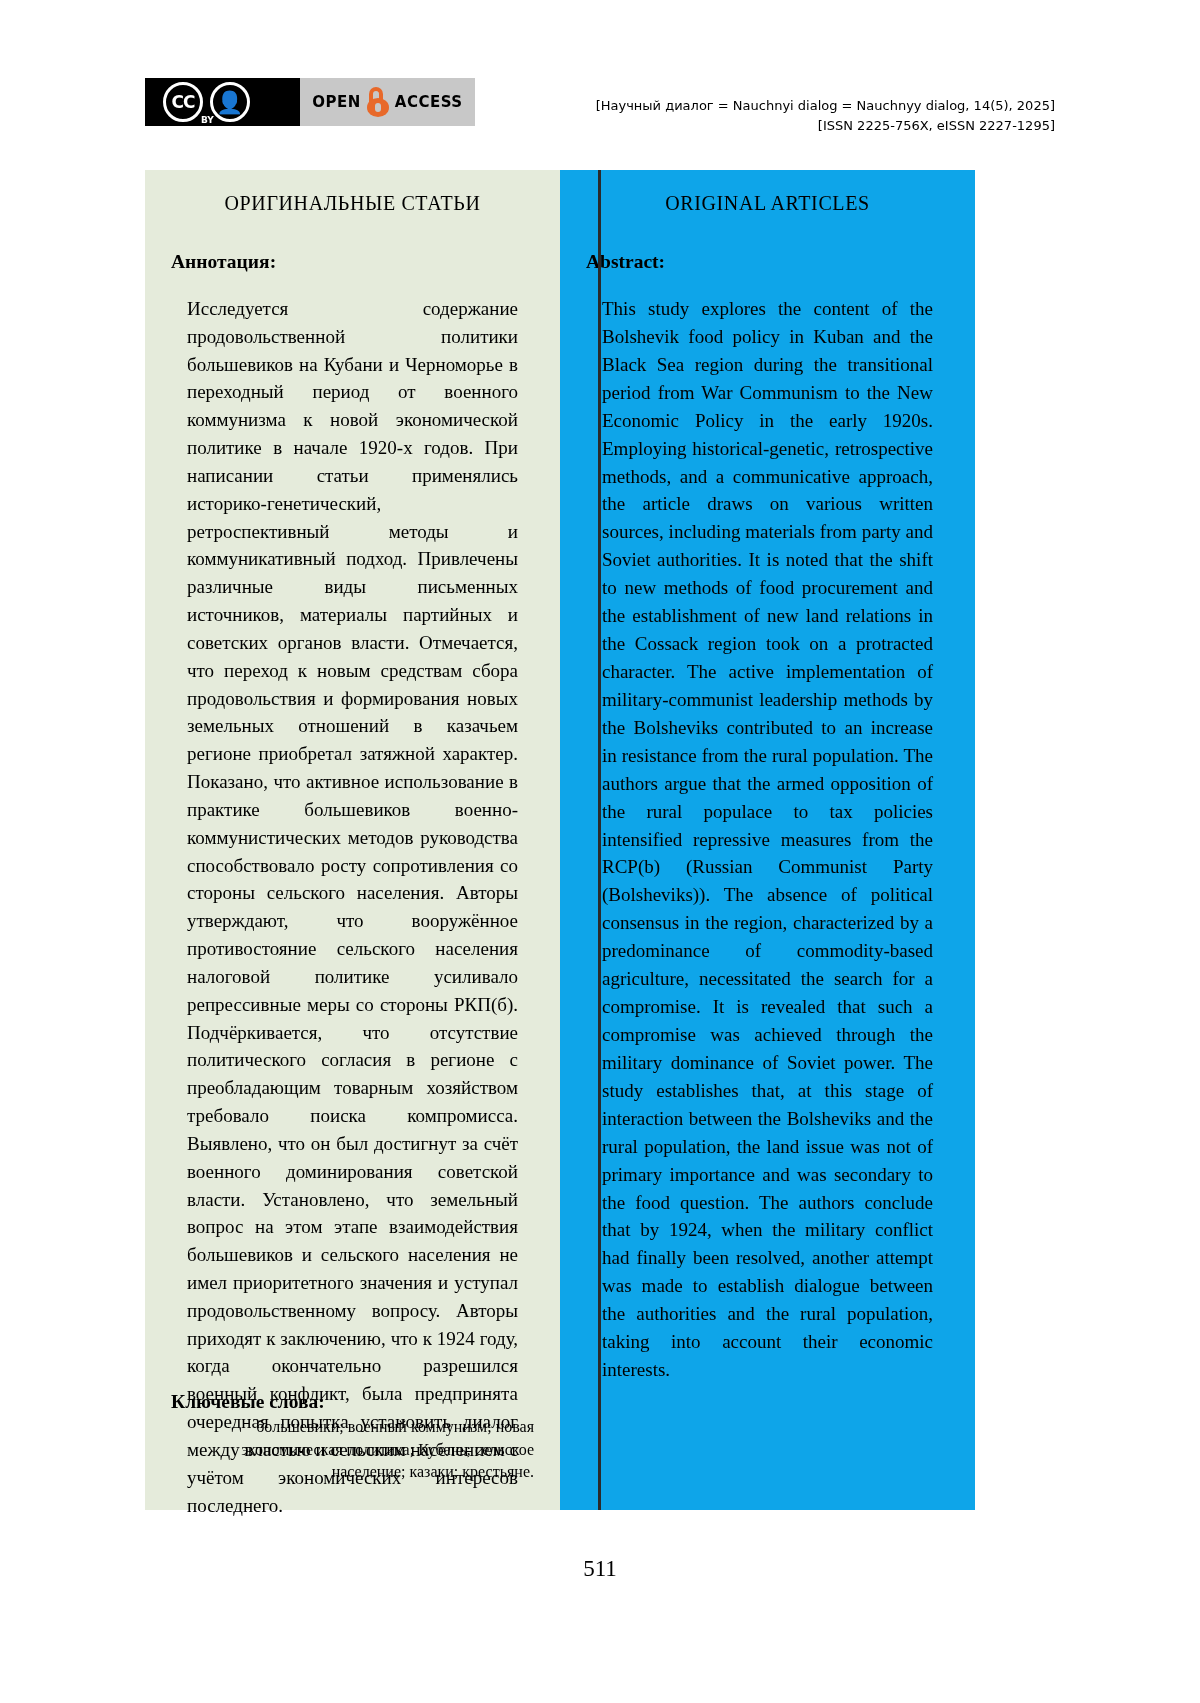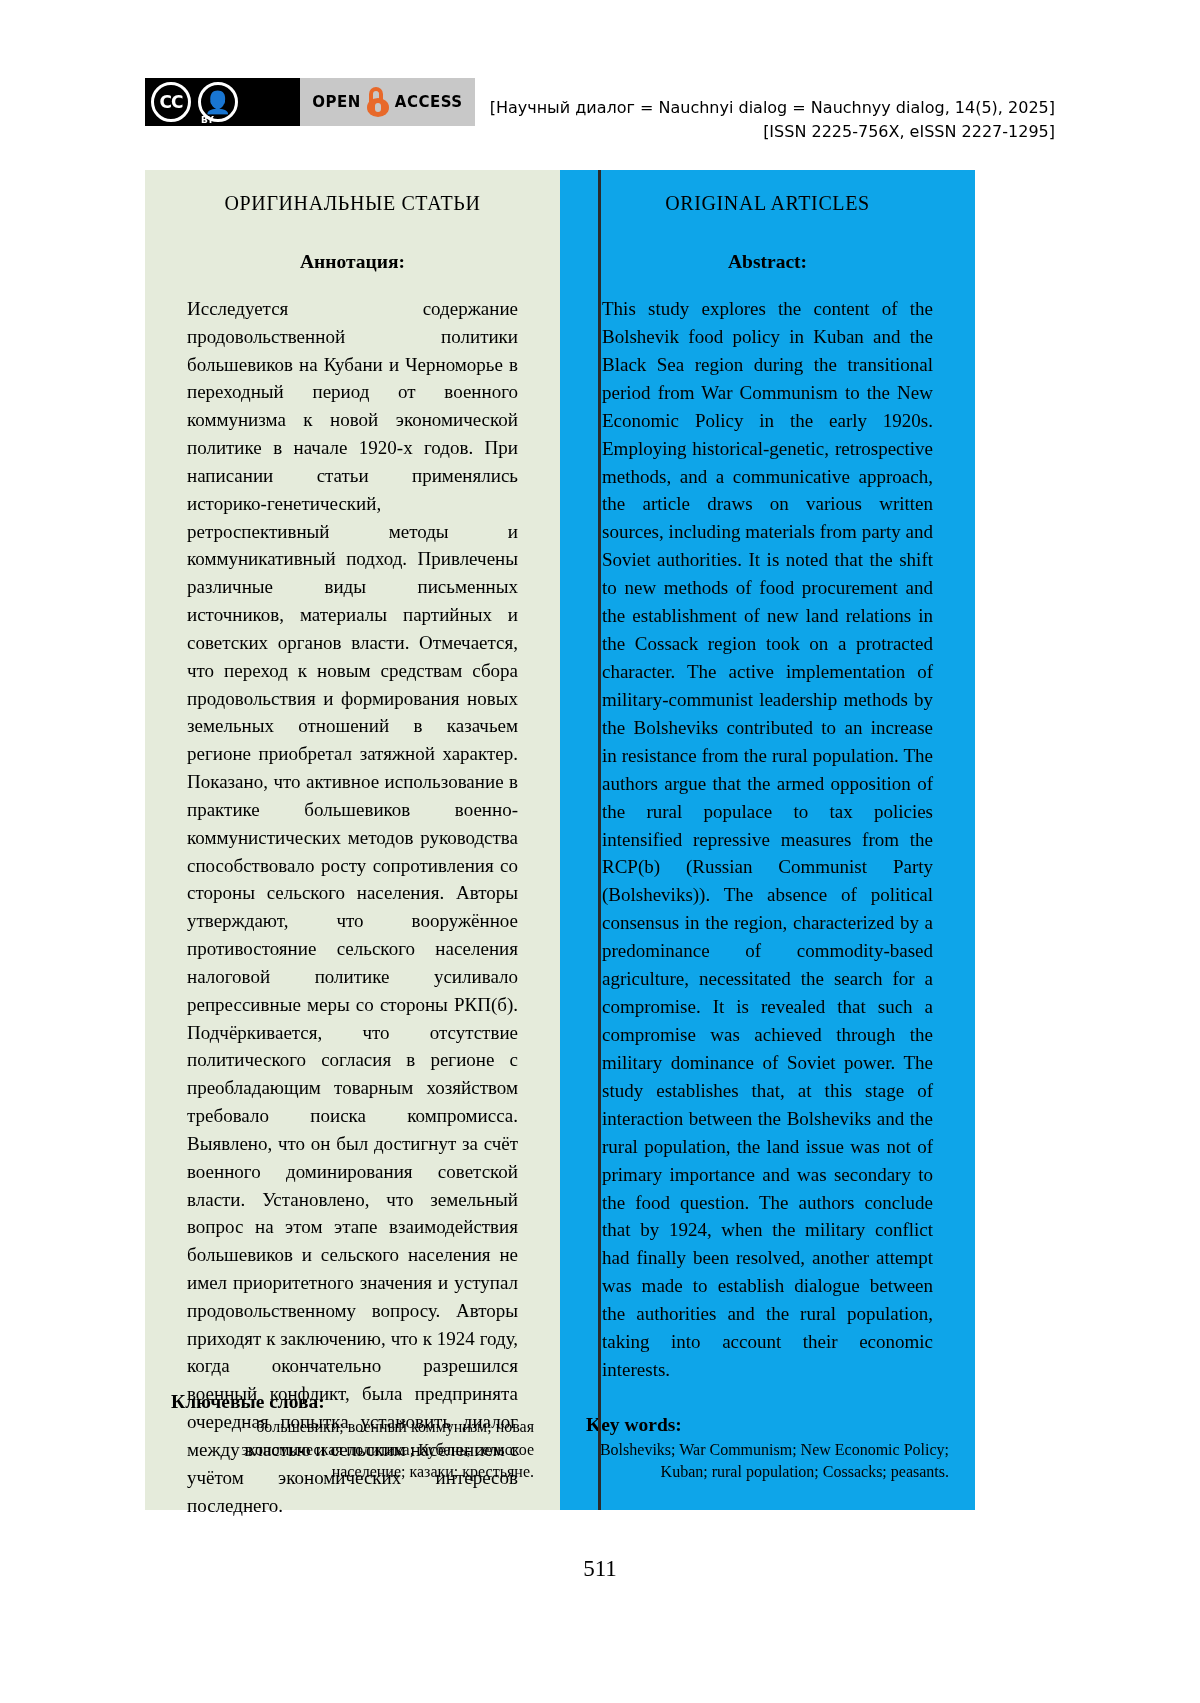--- a/index.html
+++ b/index.html
@@ -39,21 +39,21 @@
     align-items: center;
     gap: 0;
   }
   .cc-badge {
     width: 155px;
     height: 48px;
     background: #000000;
     display: flex;
     align-items: center;
     justify-content: flex-start;
-    padding: 0;
+    padding: 12px;
     box-sizing: border-box;
     position: relative;
   }
   .cc-circle {
     width: 40px;
     height: 40px;
     border-radius: 50%;
     border: 3px solid #ffffff;
     color: #ffffff;
     font-family: "DejaVu Sans", sans-serif;
@@ -140,21 +140,21 @@
     border-bottom: none;
     border-radius: 9px 9px 0 0;
     box-sizing: border-box;
   }
   .journal-info {
     position: absolute;
     right: 0;
     top: 18px;
     text-align: right;
     font-family: "DejaVu Sans", sans-serif;
-    font-size: 16px;
+    font-size: 13px;
     line-height: 1.5;
     color: #000000;
   }
 
   
   .columns {
     position: absolute;
     top: 170px;
     left: 145px;
     width: 830px;
@@ -186,21 +186,20 @@
     text-align: center;
     font-size: 20px;
     letter-spacing: 0.6px;
     margin: 0 0 36px 0;
     font-family: "Liberation Serif", serif;
   }
   .label {
     font-weight: bold;
     font-size: 19.5px;
     margin: 0 0 22px 0;
-    text-align: center;
   }
   .body-text {
     font-size: 19px;
     line-height: 1.465;
     text-align: justify;
     text-justify: inter-word;
     margin: 16px;
     hyphens: auto;
   }
   .kw-block {
@@ -270,24 +269,20 @@
       <div class="kw-block">
         <div class="kw-label">Ключевые слова:</div>
         <p class="kw-text">большевики; военный коммунизм; новая экономическая политика; Кубань; сельское население; казаки; крестьяне.</p>
       </div>
     </div>
 
     <div class="col col-en">
       <div class="section-head">ORIGINAL ARTICLES</div>
       <div class="label">Abstract:</div>
       <p class="body-text">This study explores the content of the Bolshevik food policy in Kuban and the Black Sea region during the transitional period from War Communism to the New Economic Policy in the early 1920s. Employing historical-genetic, retrospective methods, and a communicative approach, the article draws on various written sources, including materials from party and Soviet authorities. It is noted that the shift to new methods of food procurement and the establishment of new land relations in the Cossack region took on a protracted character. The active implementation of military-communist leadership methods by the Bolsheviks contributed to an increase in resistance from the rural population. The authors argue that the armed opposition of the rural populace to tax policies intensified repressive measures from the RCP(b) (Russian Communist Party (Bolsheviks)). The absence of political consensus in the region, characterized by a predominance of commodity-based agriculture, necessitated the search for a compromise. It is revealed that such a compromise was achieved through the military dominance of Soviet power. The study establishes that, at this stage of interaction between the Bolsheviks and the rural population, the land issue was not of primary importance and was secondary to the food question. The authors conclude that by 1924, when the military conflict had finally been resolved, another attempt was made to establish dialogue between the authorities and the rural population, taking into account their economic interests.</p>
-      <div class="kw-block">
-        <div class="kw-label">Key words:</div>
-        <p class="kw-text">Bolsheviks; War Communism; New Economic Policy; Kuban; rural population; Cossacks; peasants.</p>
-      </div>
     </div>
 
   </div>
 
   <div class="divider"></div>
 
   <div class="page-number">511</div>
 
 </div>
 

